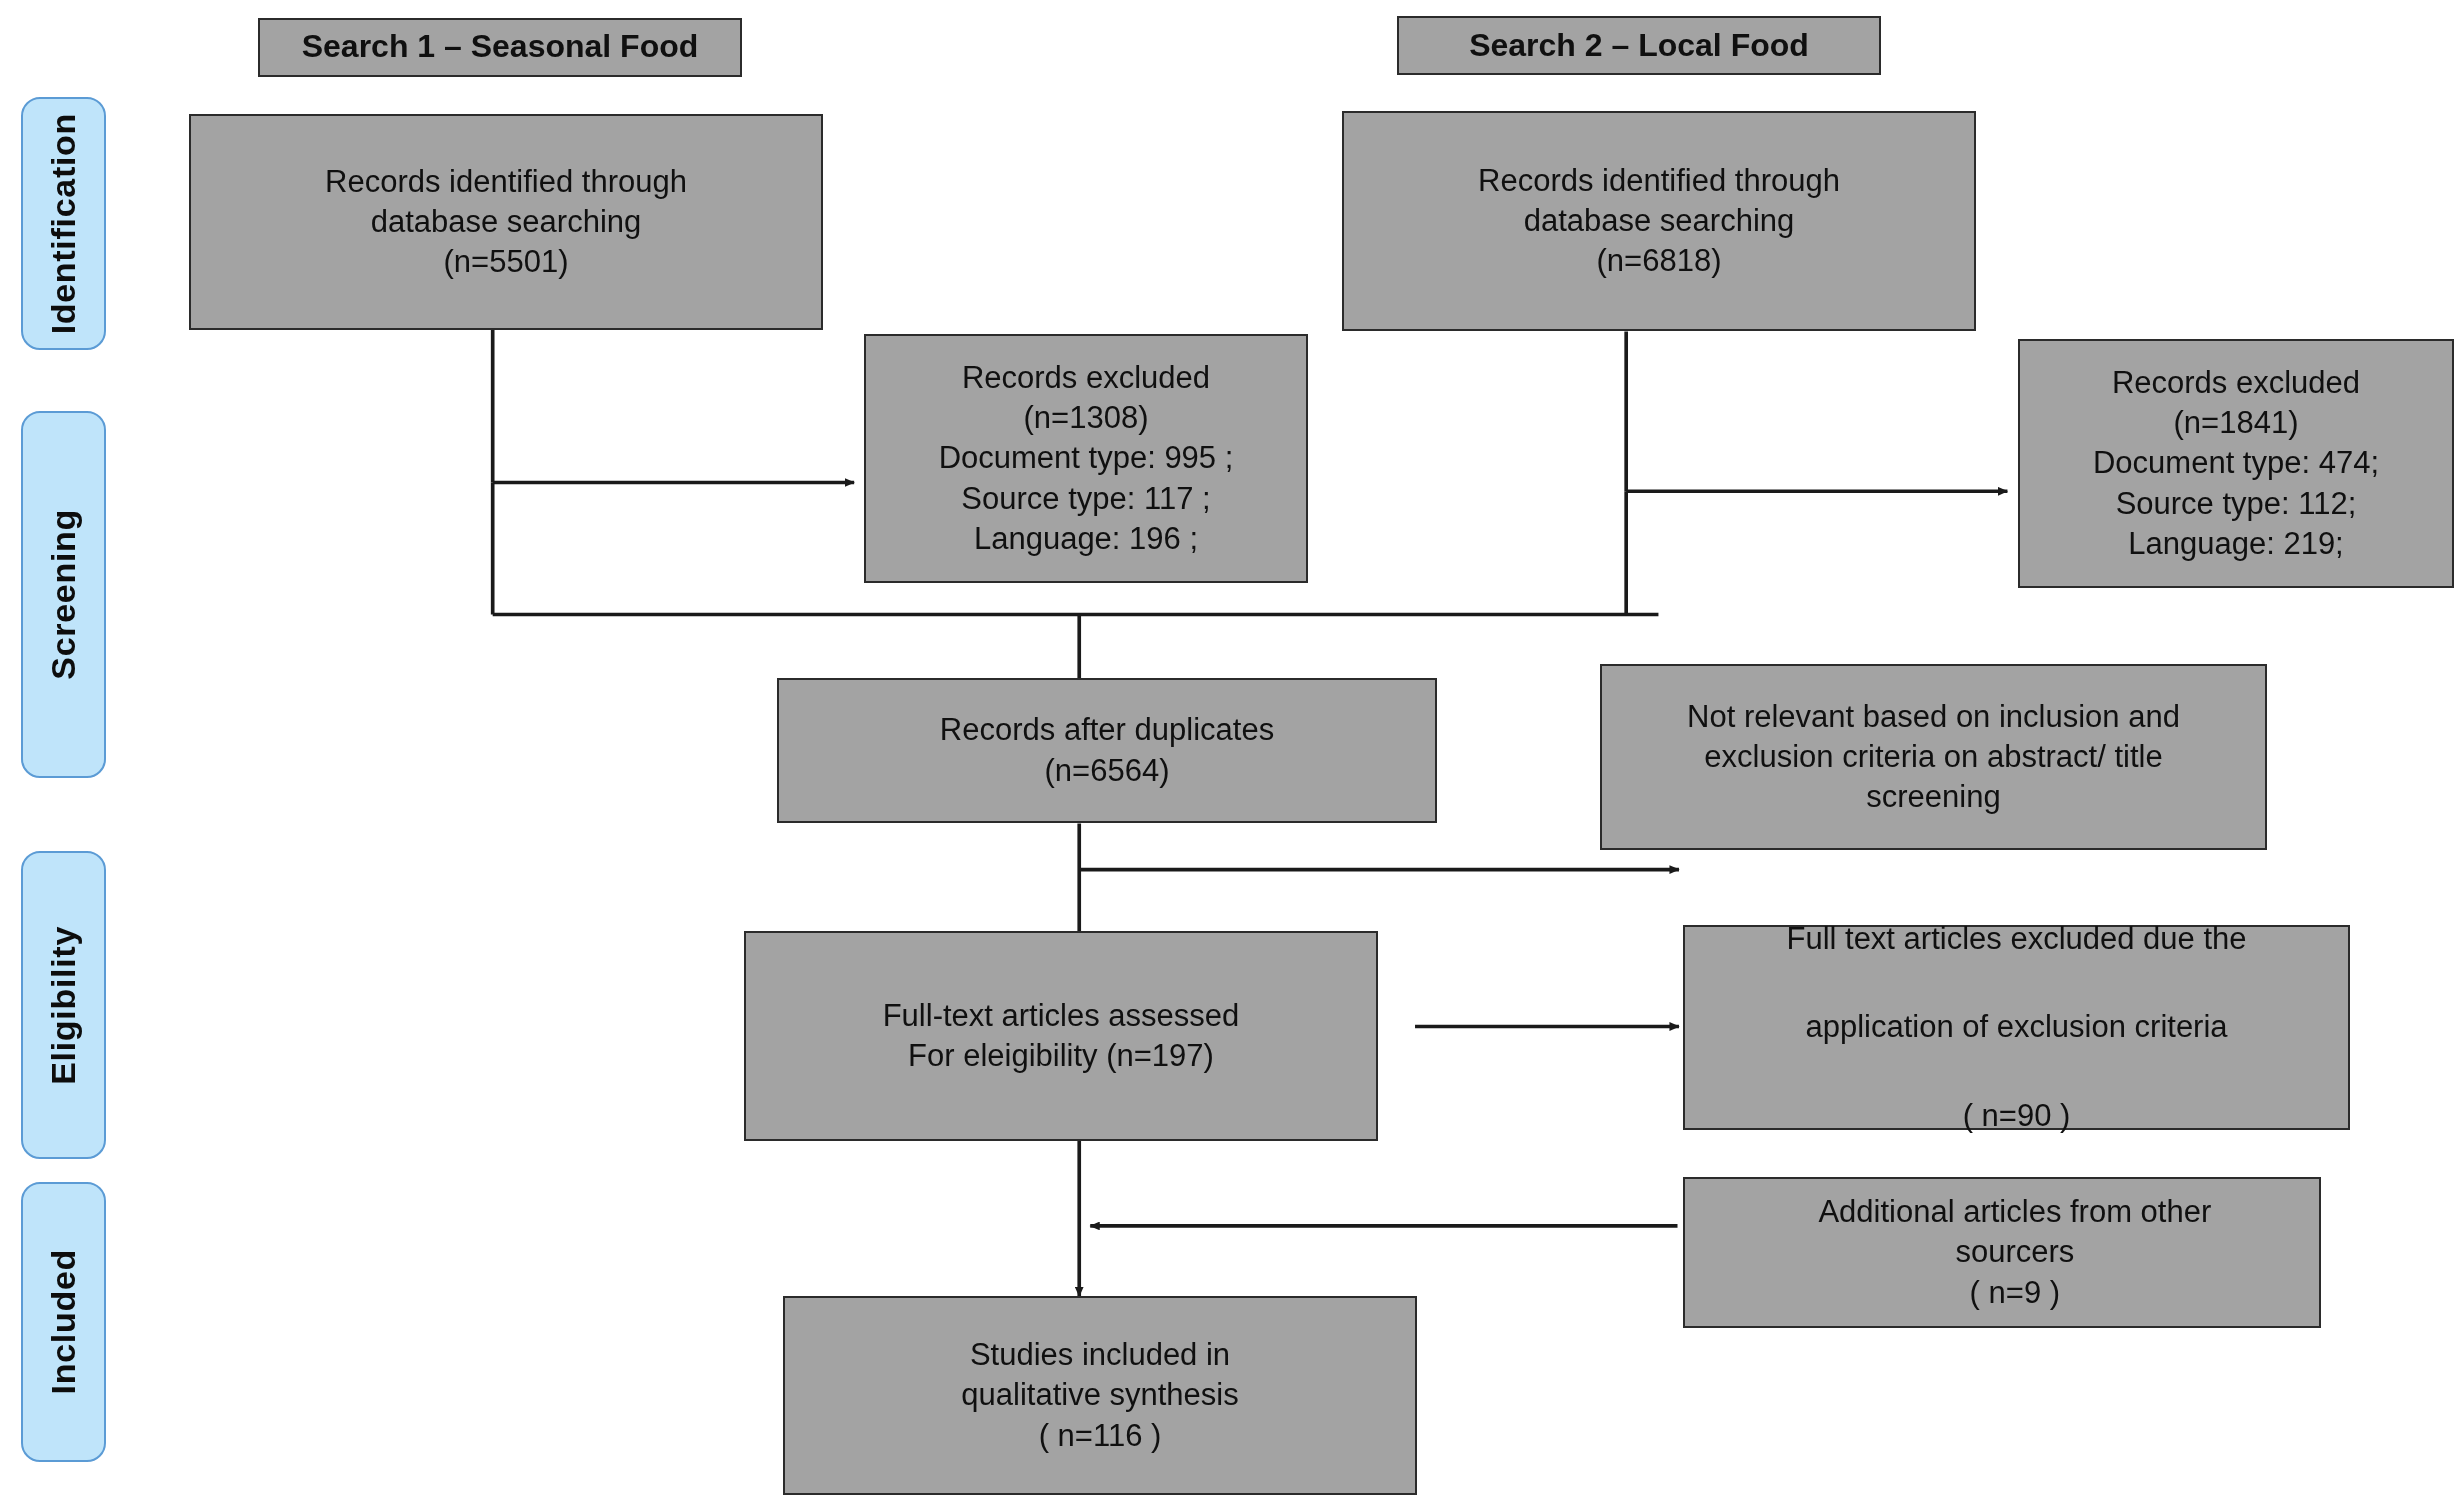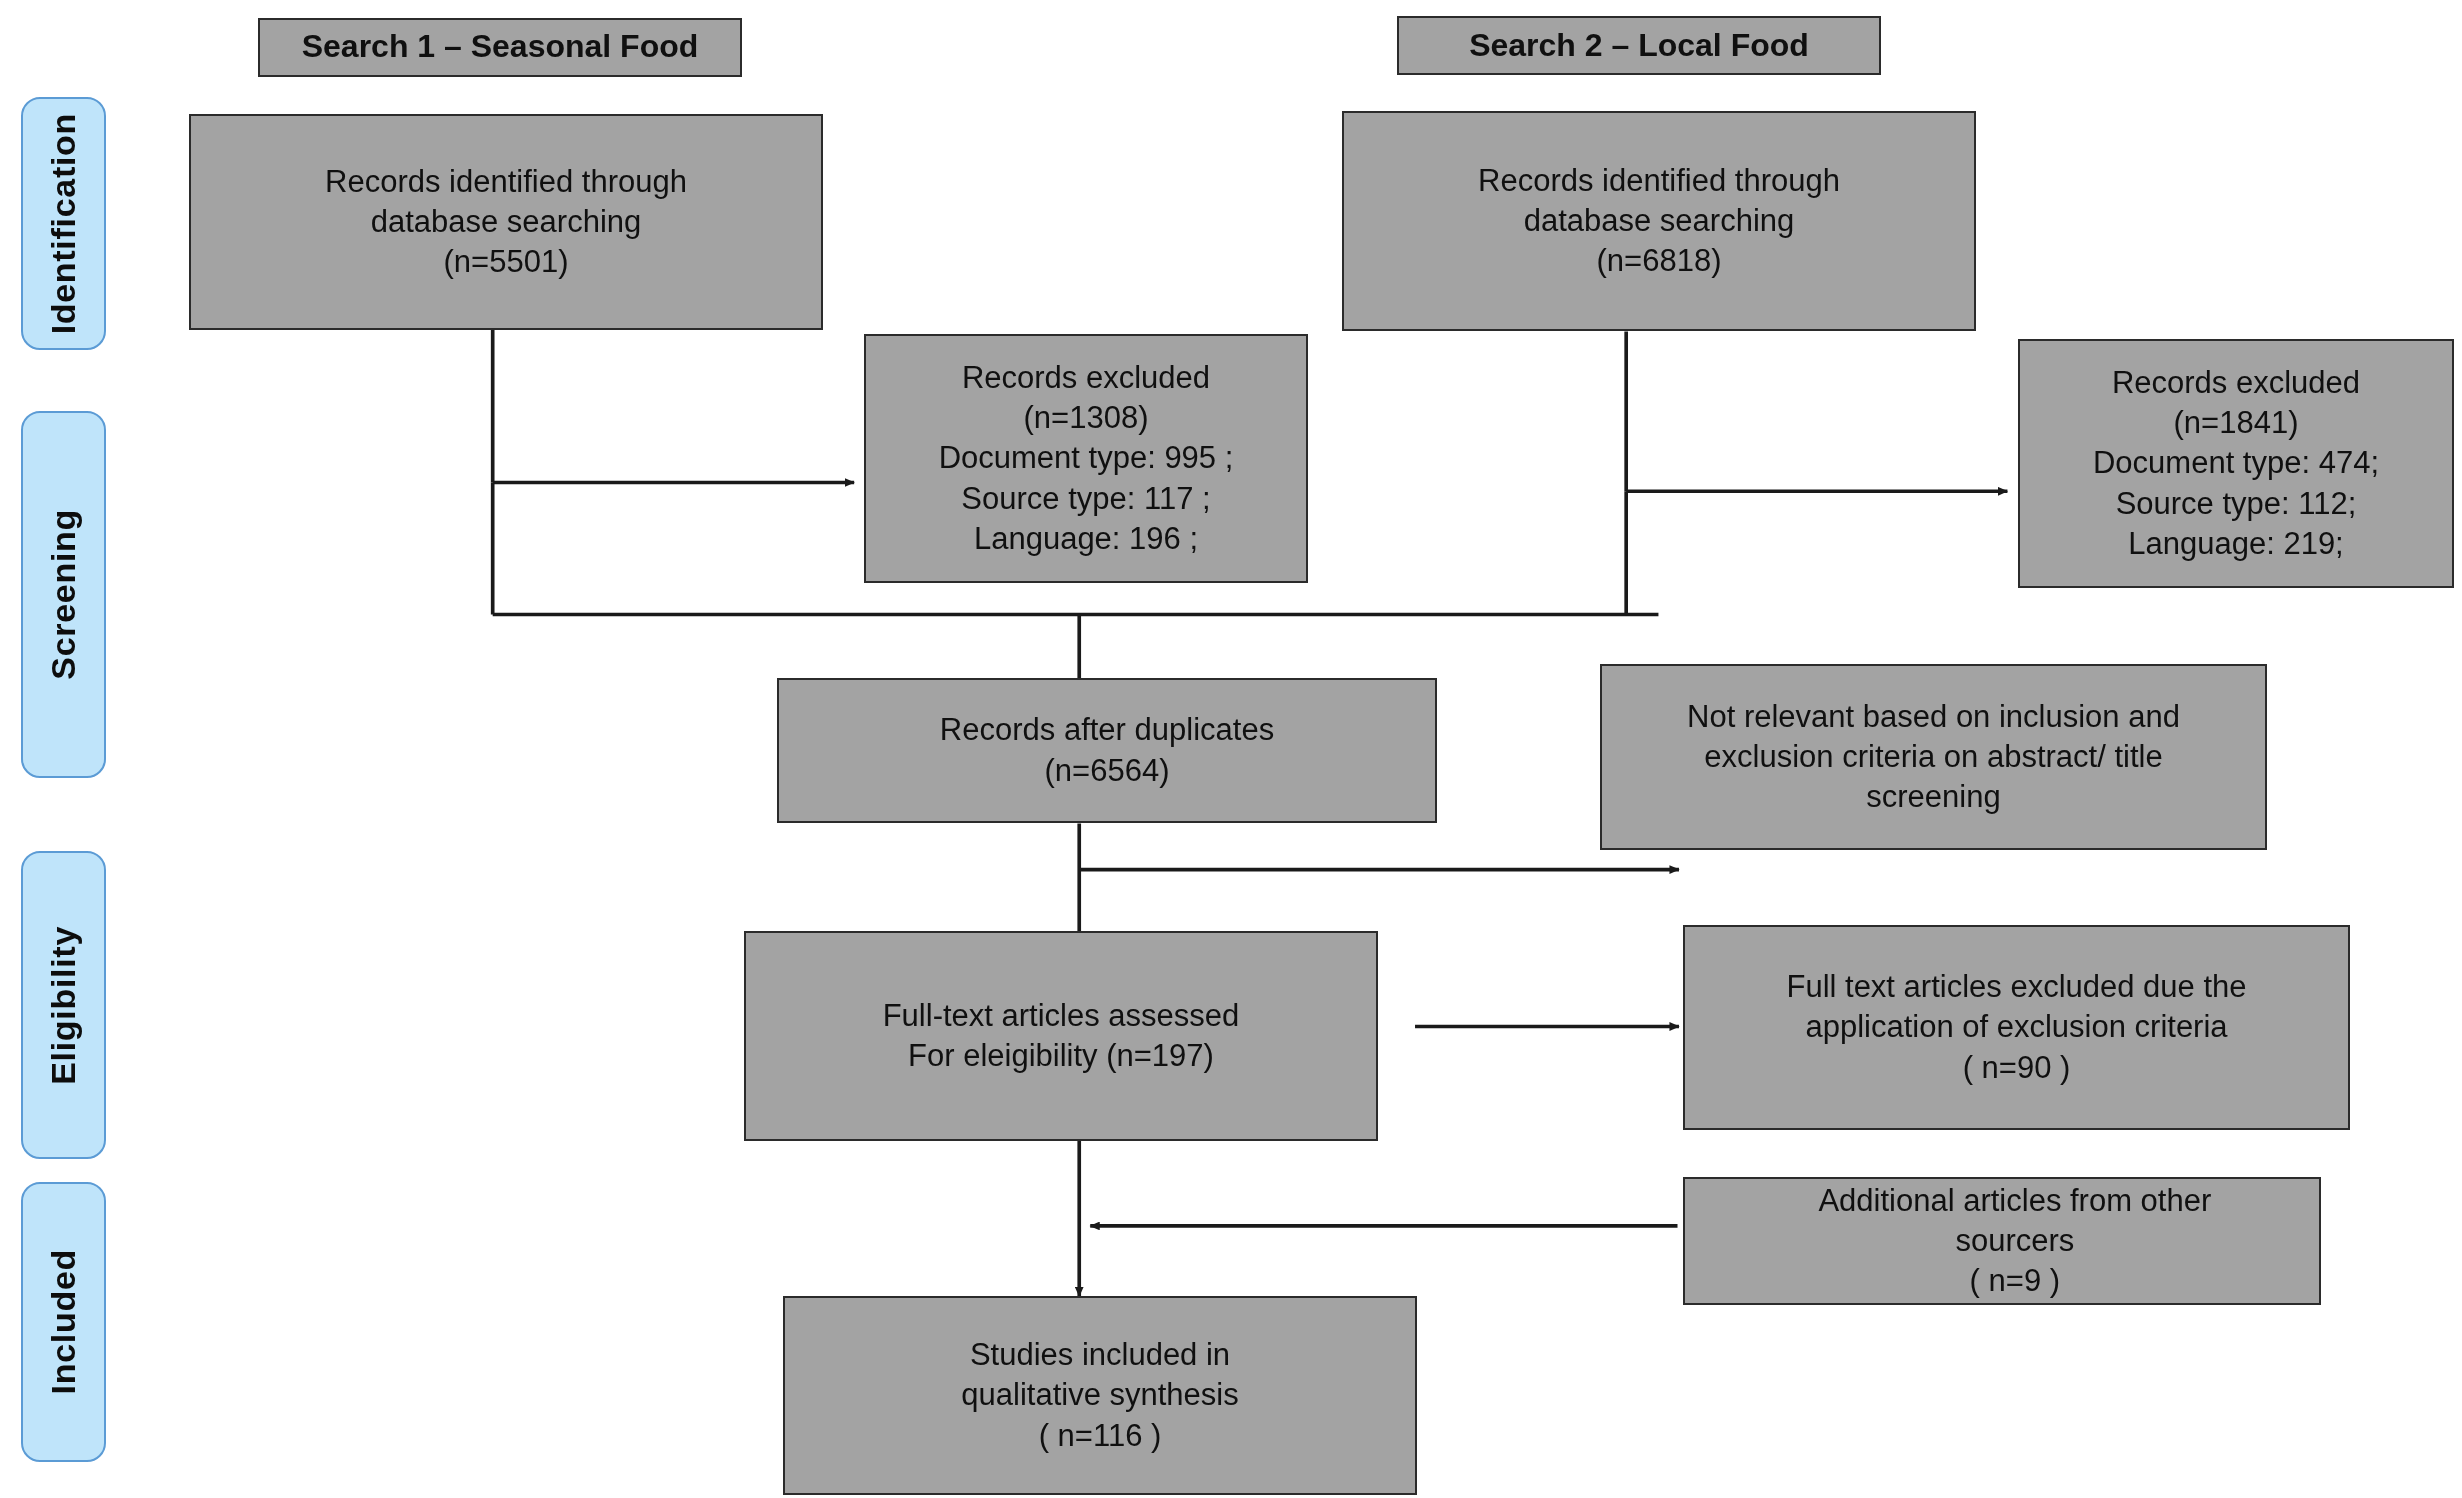--- a/index.html
+++ b/index.html
@@ -177,27 +177,27 @@
     <span class="ln">Not relevant based on inclusion and</span>
     <span class="ln">exclusion criteria on abstract/ title</span>
     <span class="ln">screening</span>
   </div>
 
   <div class="node" style="left:744px; top:931px; width:634px; height:210px;">
     <span class="ln">Full-text articles assessed</span>
     <span class="ln">For eleigibility (n=197)</span>
   </div>
 
-  <div class="node" style="left:1683px; top:925px; width:667px; height:205px;">
+  <div class="node" style="left:1683px; top:925px; width:667px; height:205px;gap:48px;">
     <span class="ln">Full text articles excluded due the</span>
     <span class="ln">application of exclusion criteria</span>
     <span class="ln">( n=90 )</span>
   </div>
 
-  <div class="node" style="left:1683px; top:1177px; width:638px; height:128px;padding-left:36px;">
+  <div class="node" style="left:1683px; top:1177px; width:638px; height:151px;padding-left:36px;">
     <span class="ln">Additional articles from other</span>
     <span class="ln">sourcers</span>
     <span class="ln">( n=9 )</span>
   </div>
 
   <div class="node" style="left:783px; top:1296px; width:634px; height:199px;">
     <span class="ln">Studies included in</span>
     <span class="ln">qualitative synthesis</span>
     <span class="ln">( n=116 )</span>
   </div>

